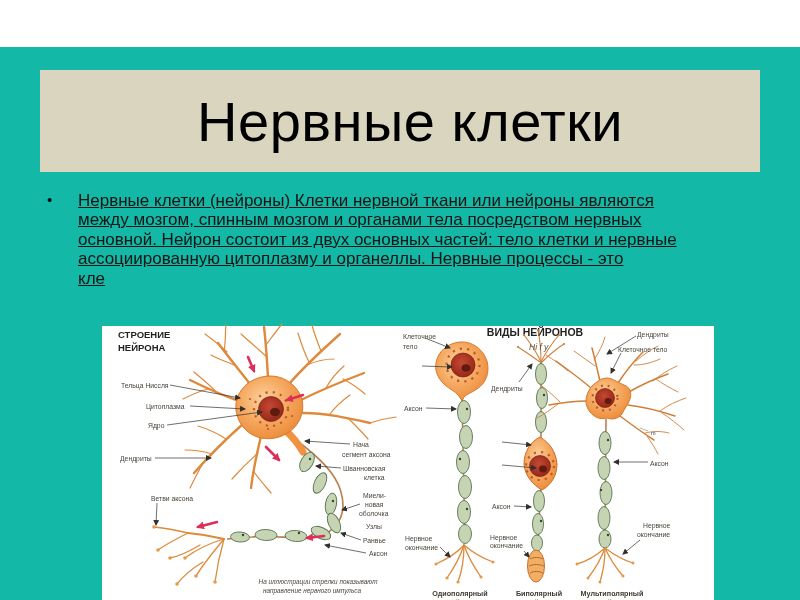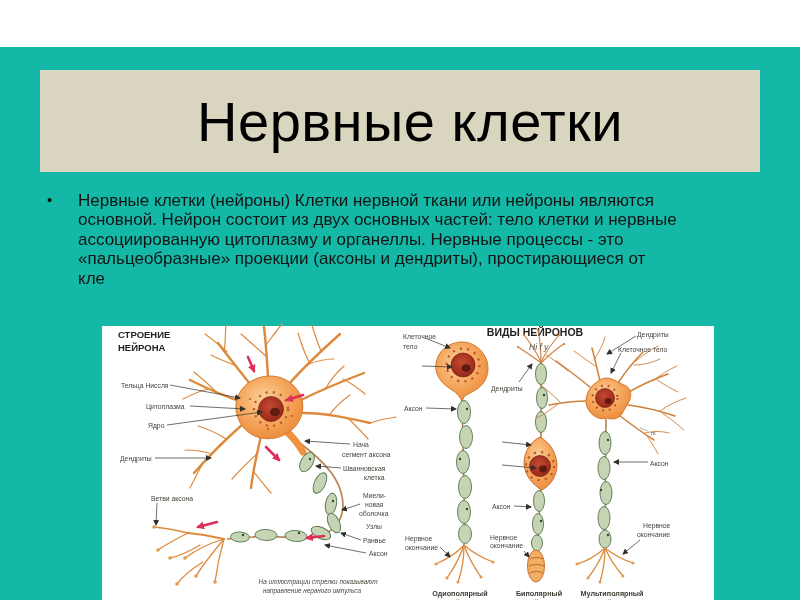--- a/index.html
+++ b/index.html
@@ -5,21 +5,21 @@
   html,body{margin:0;padding:0;background:#fff;}
   .slide{position:relative;width:800px;height:600px;background:#14b8a6;overflow:hidden;
          font-family:"Liberation Sans",sans-serif;margin-top:47px;}
   .title-band{position:absolute;left:40px;top:23px;width:720px;height:102px;
               background:#d9d5bf;display:flex;align-items:center;justify-content:center;}
   .title-band h1{margin:0;padding-left:20px;font-size:56px;font-weight:400;color:#000;
                  letter-spacing:0.5px;white-space:nowrap;}
   .bullet{position:absolute;left:47px;top:144px;font-size:15px;color:#111;}
   .body-lines{position:absolute;left:78px;top:144px;width:700px;font-size:17px;
               line-height:19.4px;color:#141414;}
-  .body-lines .line{white-space:nowrap;}
+  .body-lines .line{white-space:nowrap;text-decoration:underline;}
   .figure{position:absolute;left:100px;top:274px;width:615px;height:296px;}
   svg text{font-family:"Liberation Sans",sans-serif;}
   .ttl{font-size:9.5px;font-weight:bold;fill:#222;}
   .ttl2{font-size:10.5px;font-weight:bold;fill:#222;}
   .lbl{font-size:6.8px;fill:#4a443c;}
   .cap{font-size:7.2px;font-weight:bold;fill:#3f3a33;}
   .it{font-style:italic;font-size:6.4px;fill:#4a443c;}
   .hify{font-style:italic;font-size:8.5px;fill:#55503f;}
   .mlbl{font-size:5.5px;fill:#4a443c;}
   .ld{stroke:#33302c;stroke-width:0.7;fill:none;marker-end:url(#arrBk);}
@@ -38,23 +38,23 @@
 <div class="slide">
 
   <div class="title-band">
     <h1>Нервные клетки</h1>
   </div>
 
   <span class="bullet">•</span>
 
   <div class="body-lines">
     <div class="line">Нервные клетки (нейроны) Клетки нервной ткани или нейроны являются</div>
+    <div class="line">между мозгом, спинным мозгом и органами тела посредством нервных</div>
     <div class="line">основной. Нейрон состоит из двух основных частей: тело клетки и нервные</div>
     <div class="line">ассоциированную цитоплазму и органеллы. Нервные процессы - это</div>
-    <div class="line">«пальцеобразные» проекции (аксоны и дендриты), простирающиеся от</div>
     <div class="line">кле</div>
   </div>
 
   <div class="figure">
     <svg width="615" height="296" viewBox="0 0 615 296">
       <defs>
         <radialGradient id="gradSoma" cx="42%" cy="38%" r="65%">
           <stop offset="0%" stop-color="#fbd3a0"></stop>
           <stop offset="55%" stop-color="#f5a85f"></stop>
           <stop offset="100%" stop-color="#ec8b3a"></stop>

